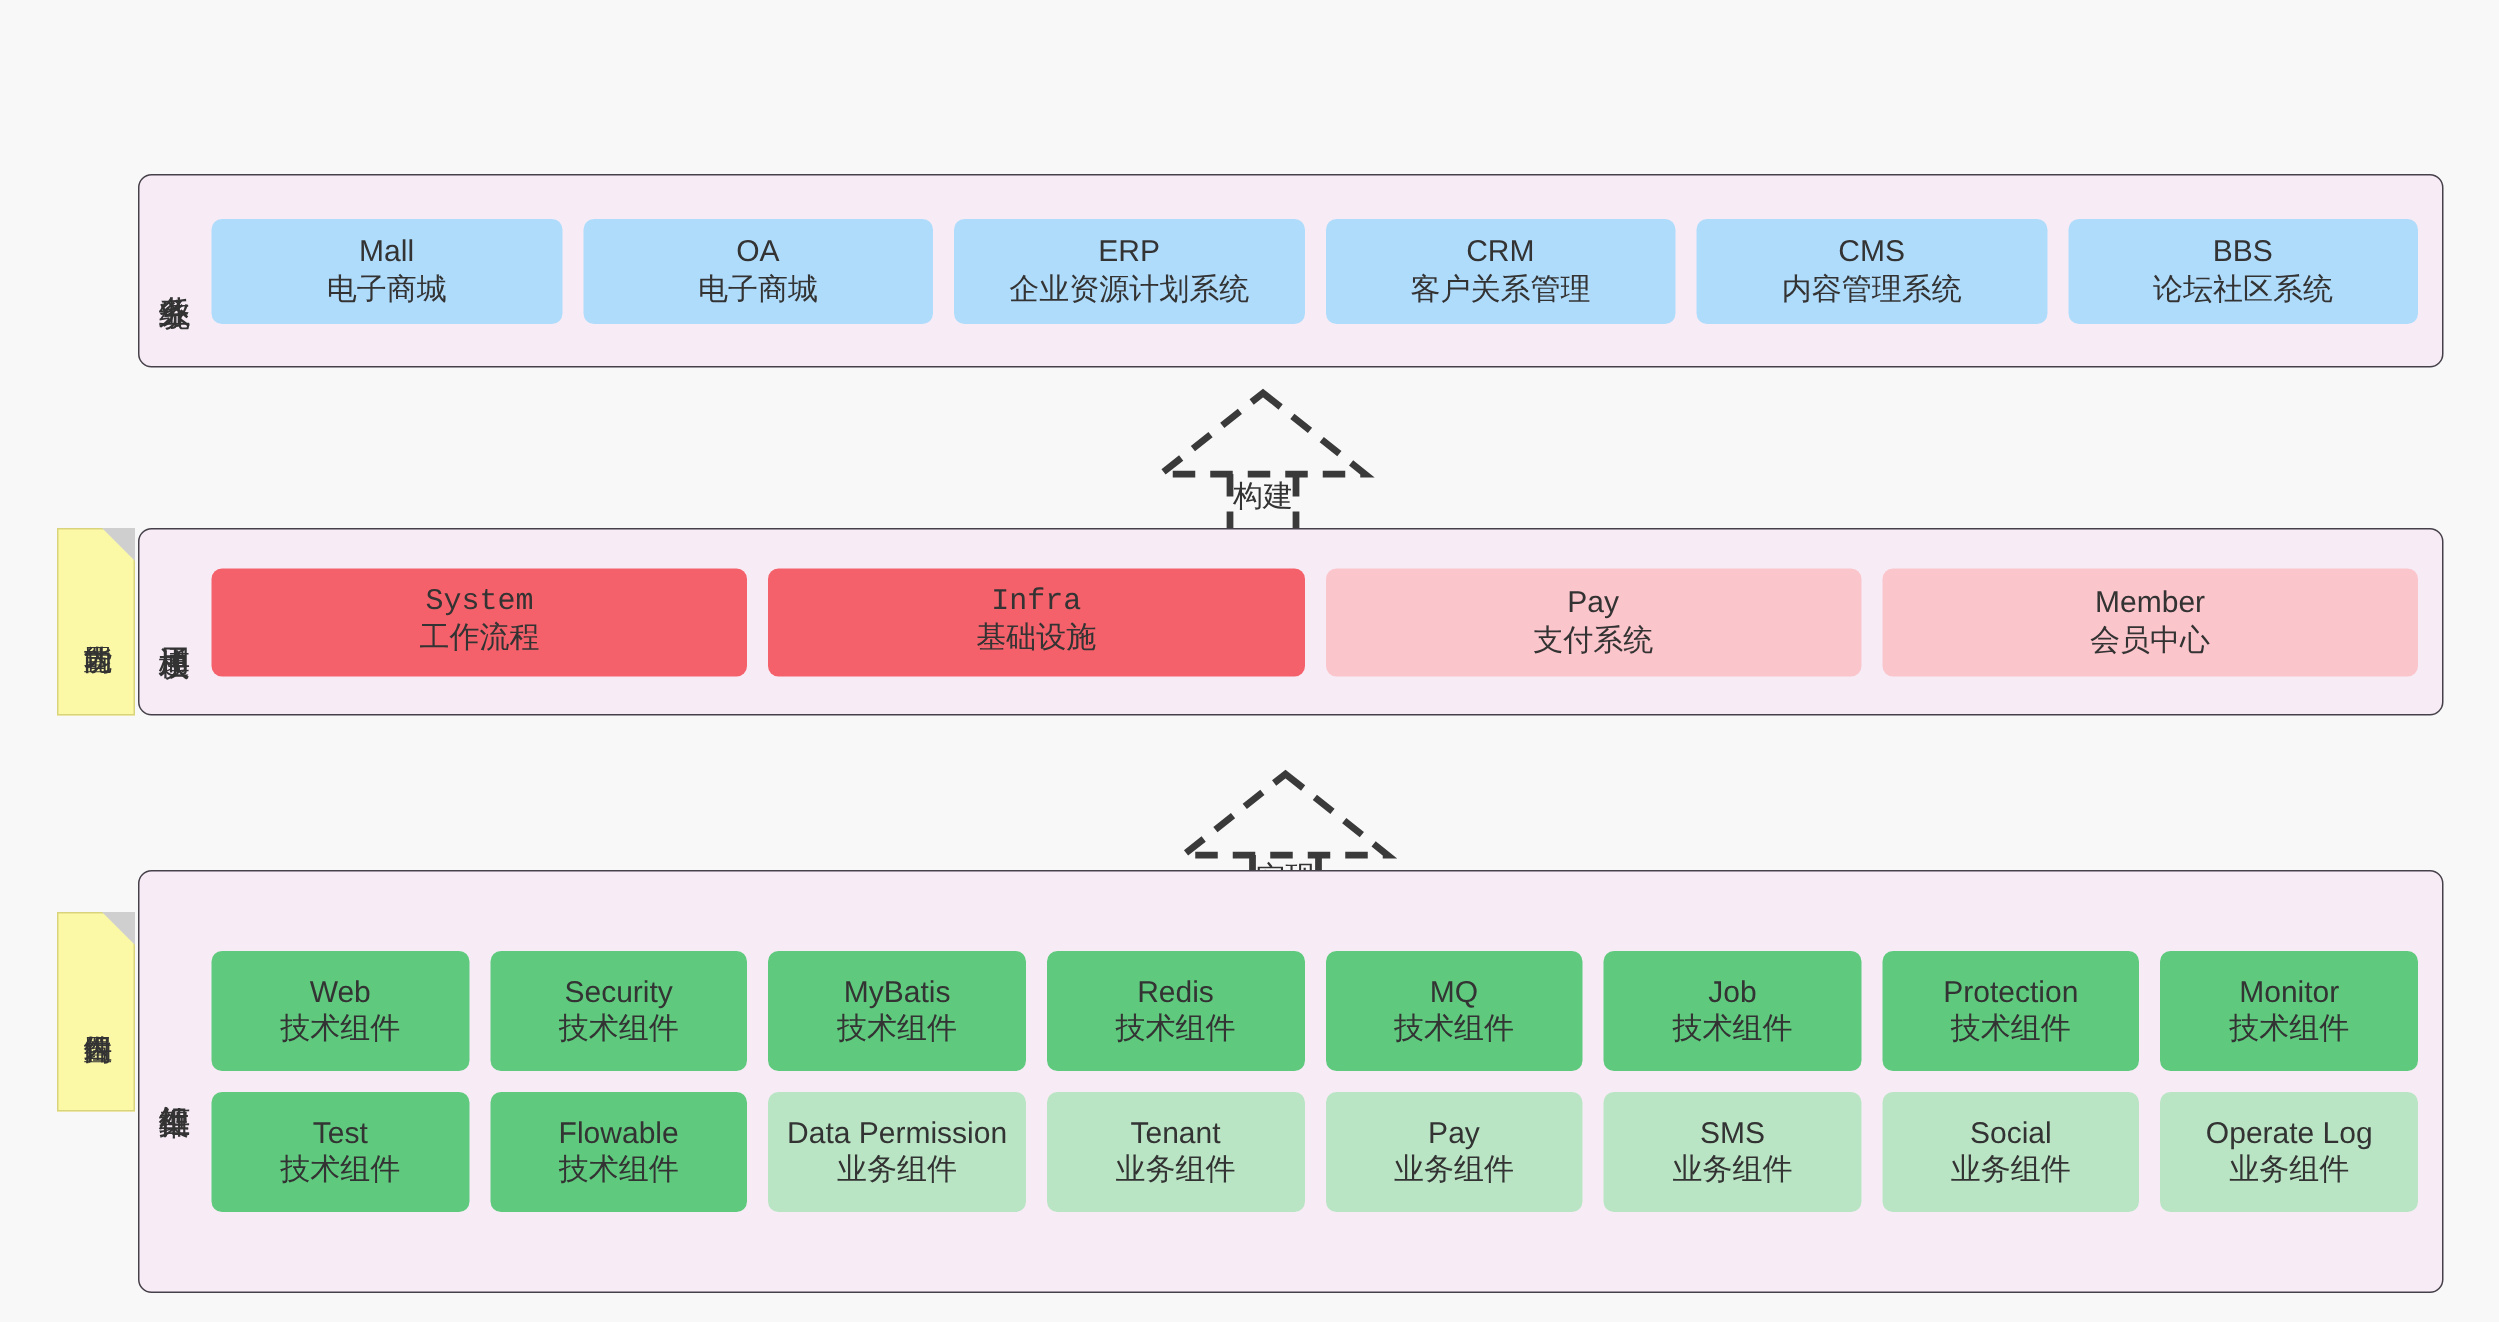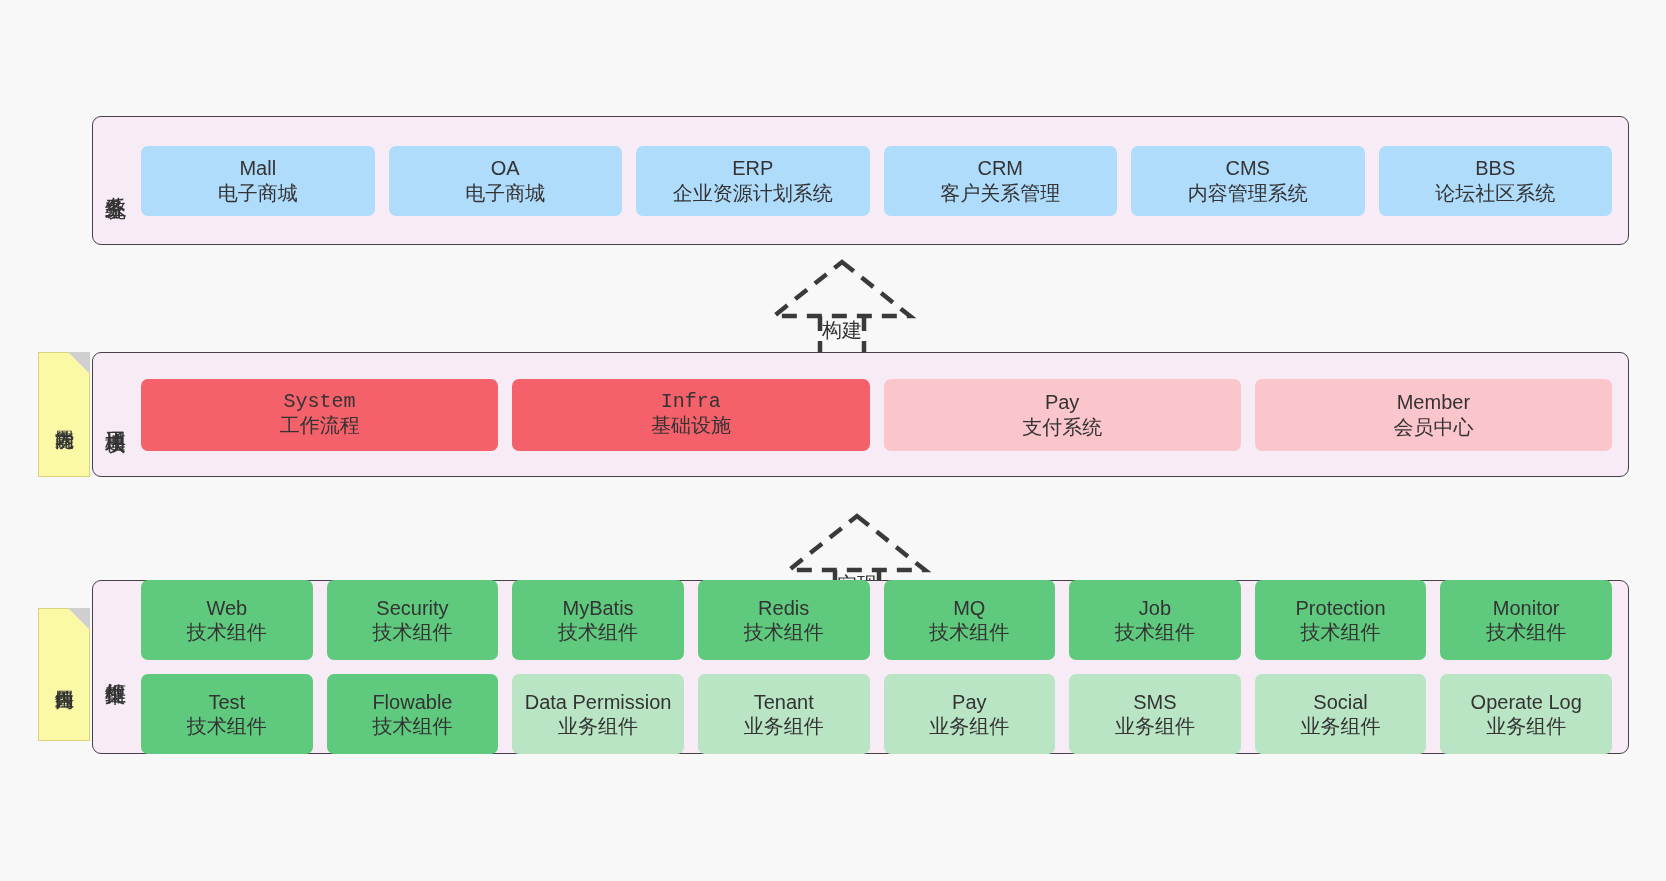--- a/index.html
+++ b/index.html
@@ -74,21 +74,21 @@
   
   .c-blue        { background: #b0dcfc; }
   .c-red         { background: #f4616a; font-family: Liberation Mono, monospace; }
   .c-pink        { background: #fbc5cc; }
   .c-green       { background: #5fca7e; }
   .c-green-light { background: #b9e5c4; }
 
   
   #layer-business { left: 92px;  top: 116px; width: 1537px; height: 129px; }
   #layer-common   { left: 92px;  top: 352px; width: 1537px; height: 125px; }
-  #layer-frame    { left: 92px;  top: 580px; width: 1537px; height: 174px; }
+  #layer-frame    { left: 92px;  top: 580px; width: 1537px; height: 282px; }
 
   #layer-business .cell { height: 70px; }
   #layer-common   .cell { height: 72px; }
   #layer-frame    .cell { height: 80px; }
 
   
   .note {
     position: absolute;
     box-sizing: border-box;
     width: 52px;

